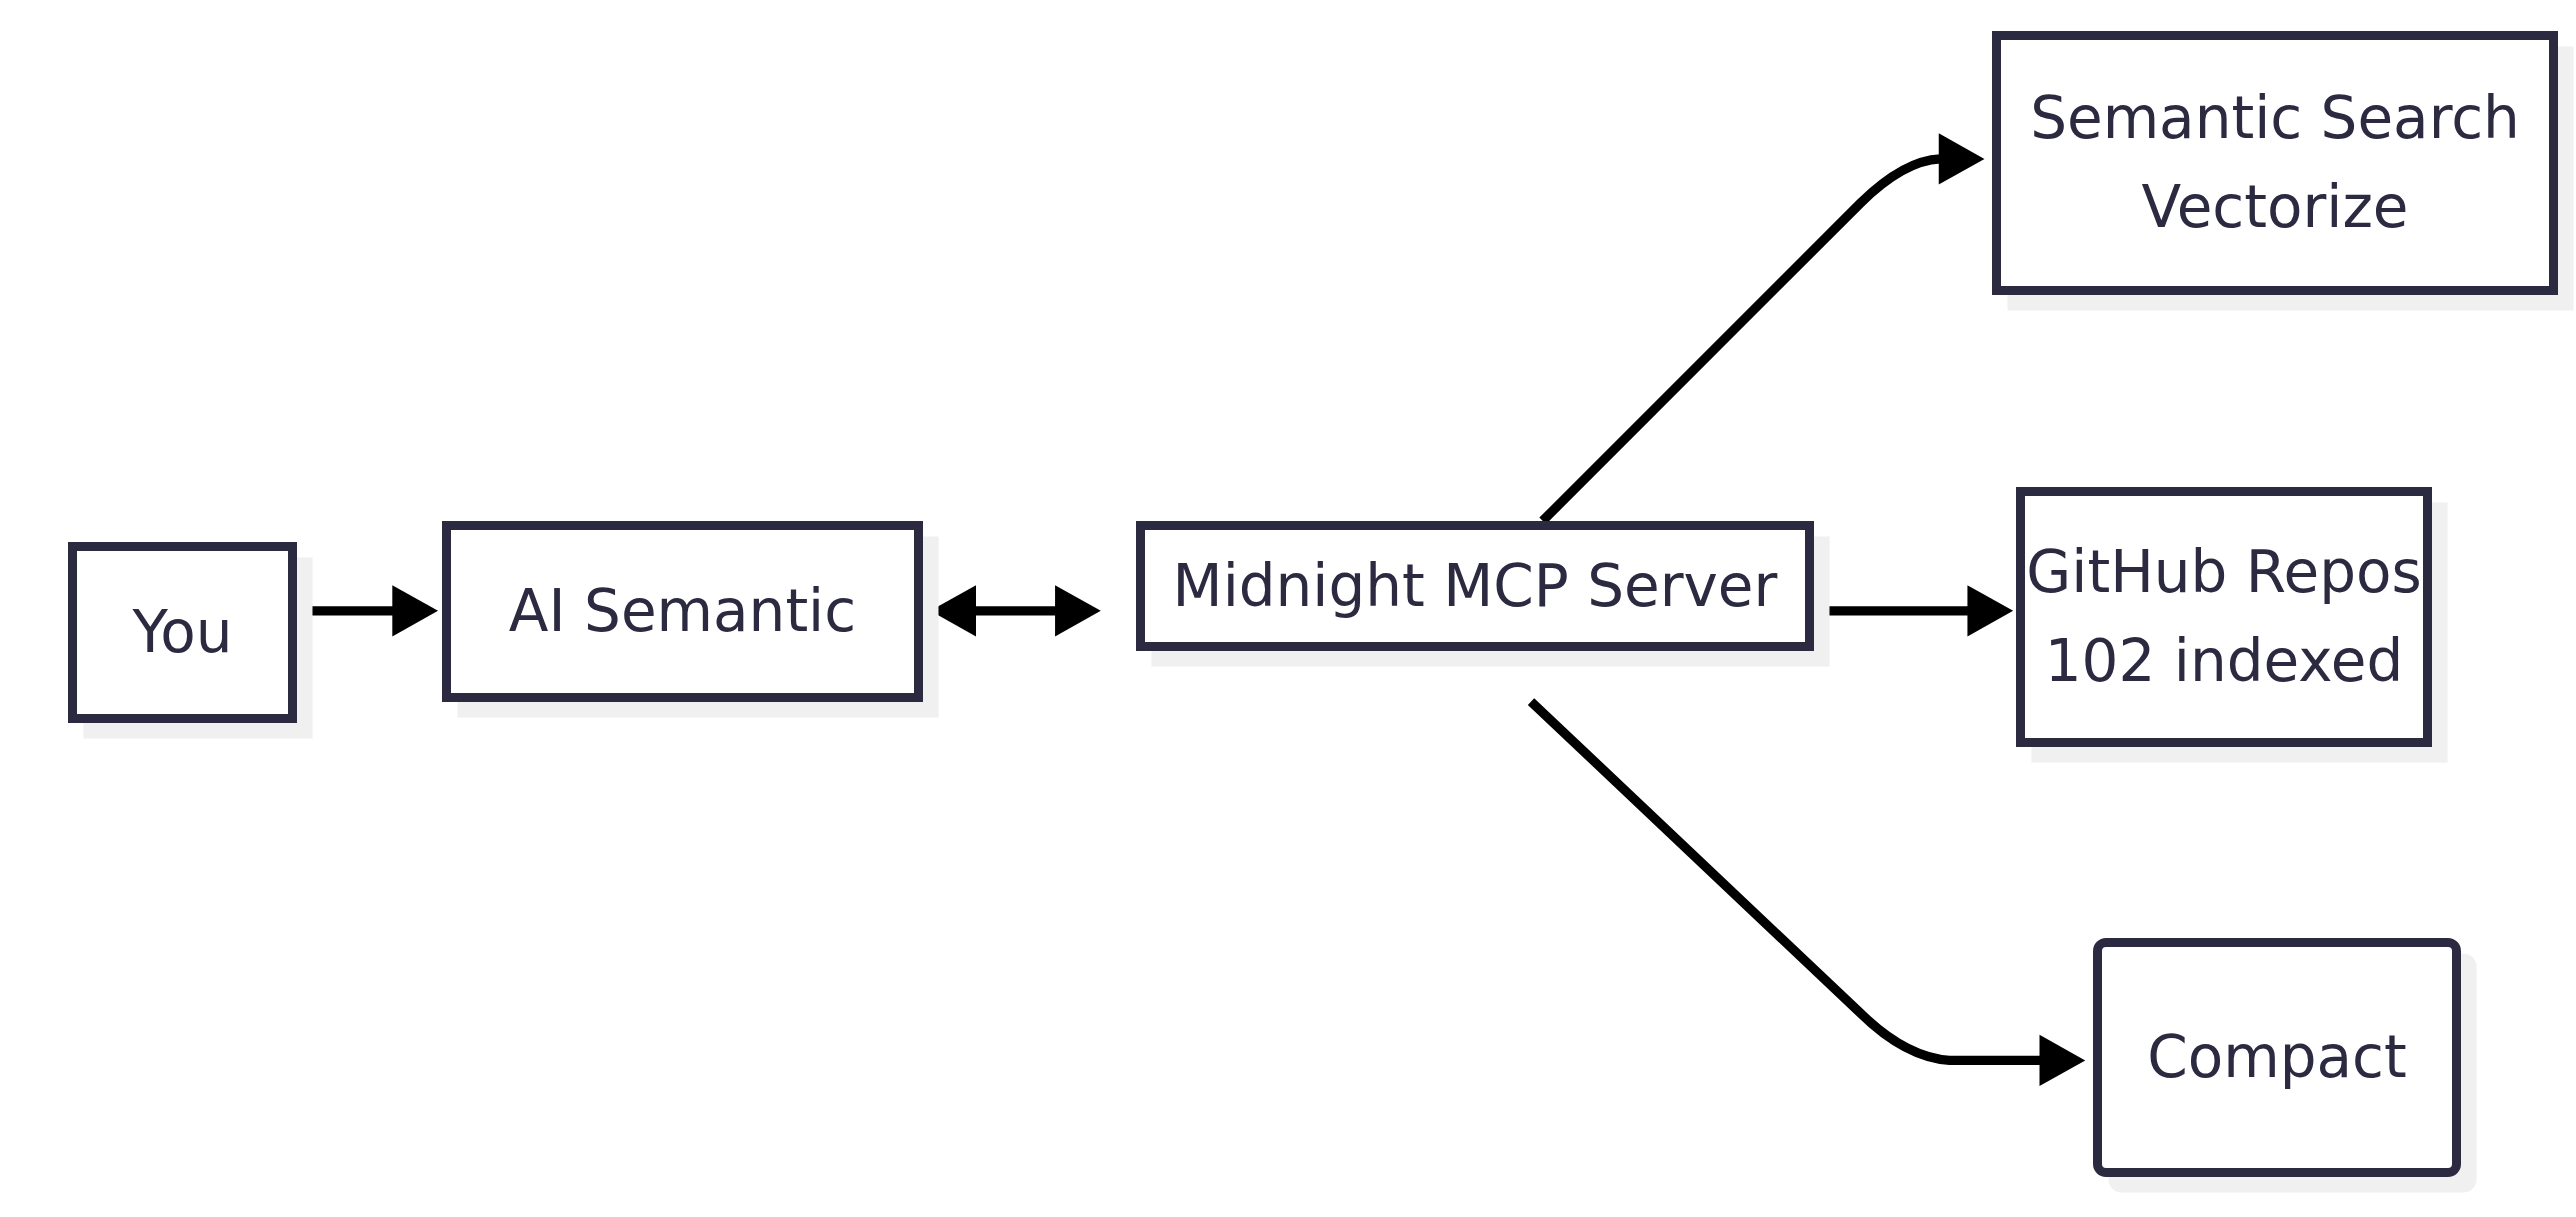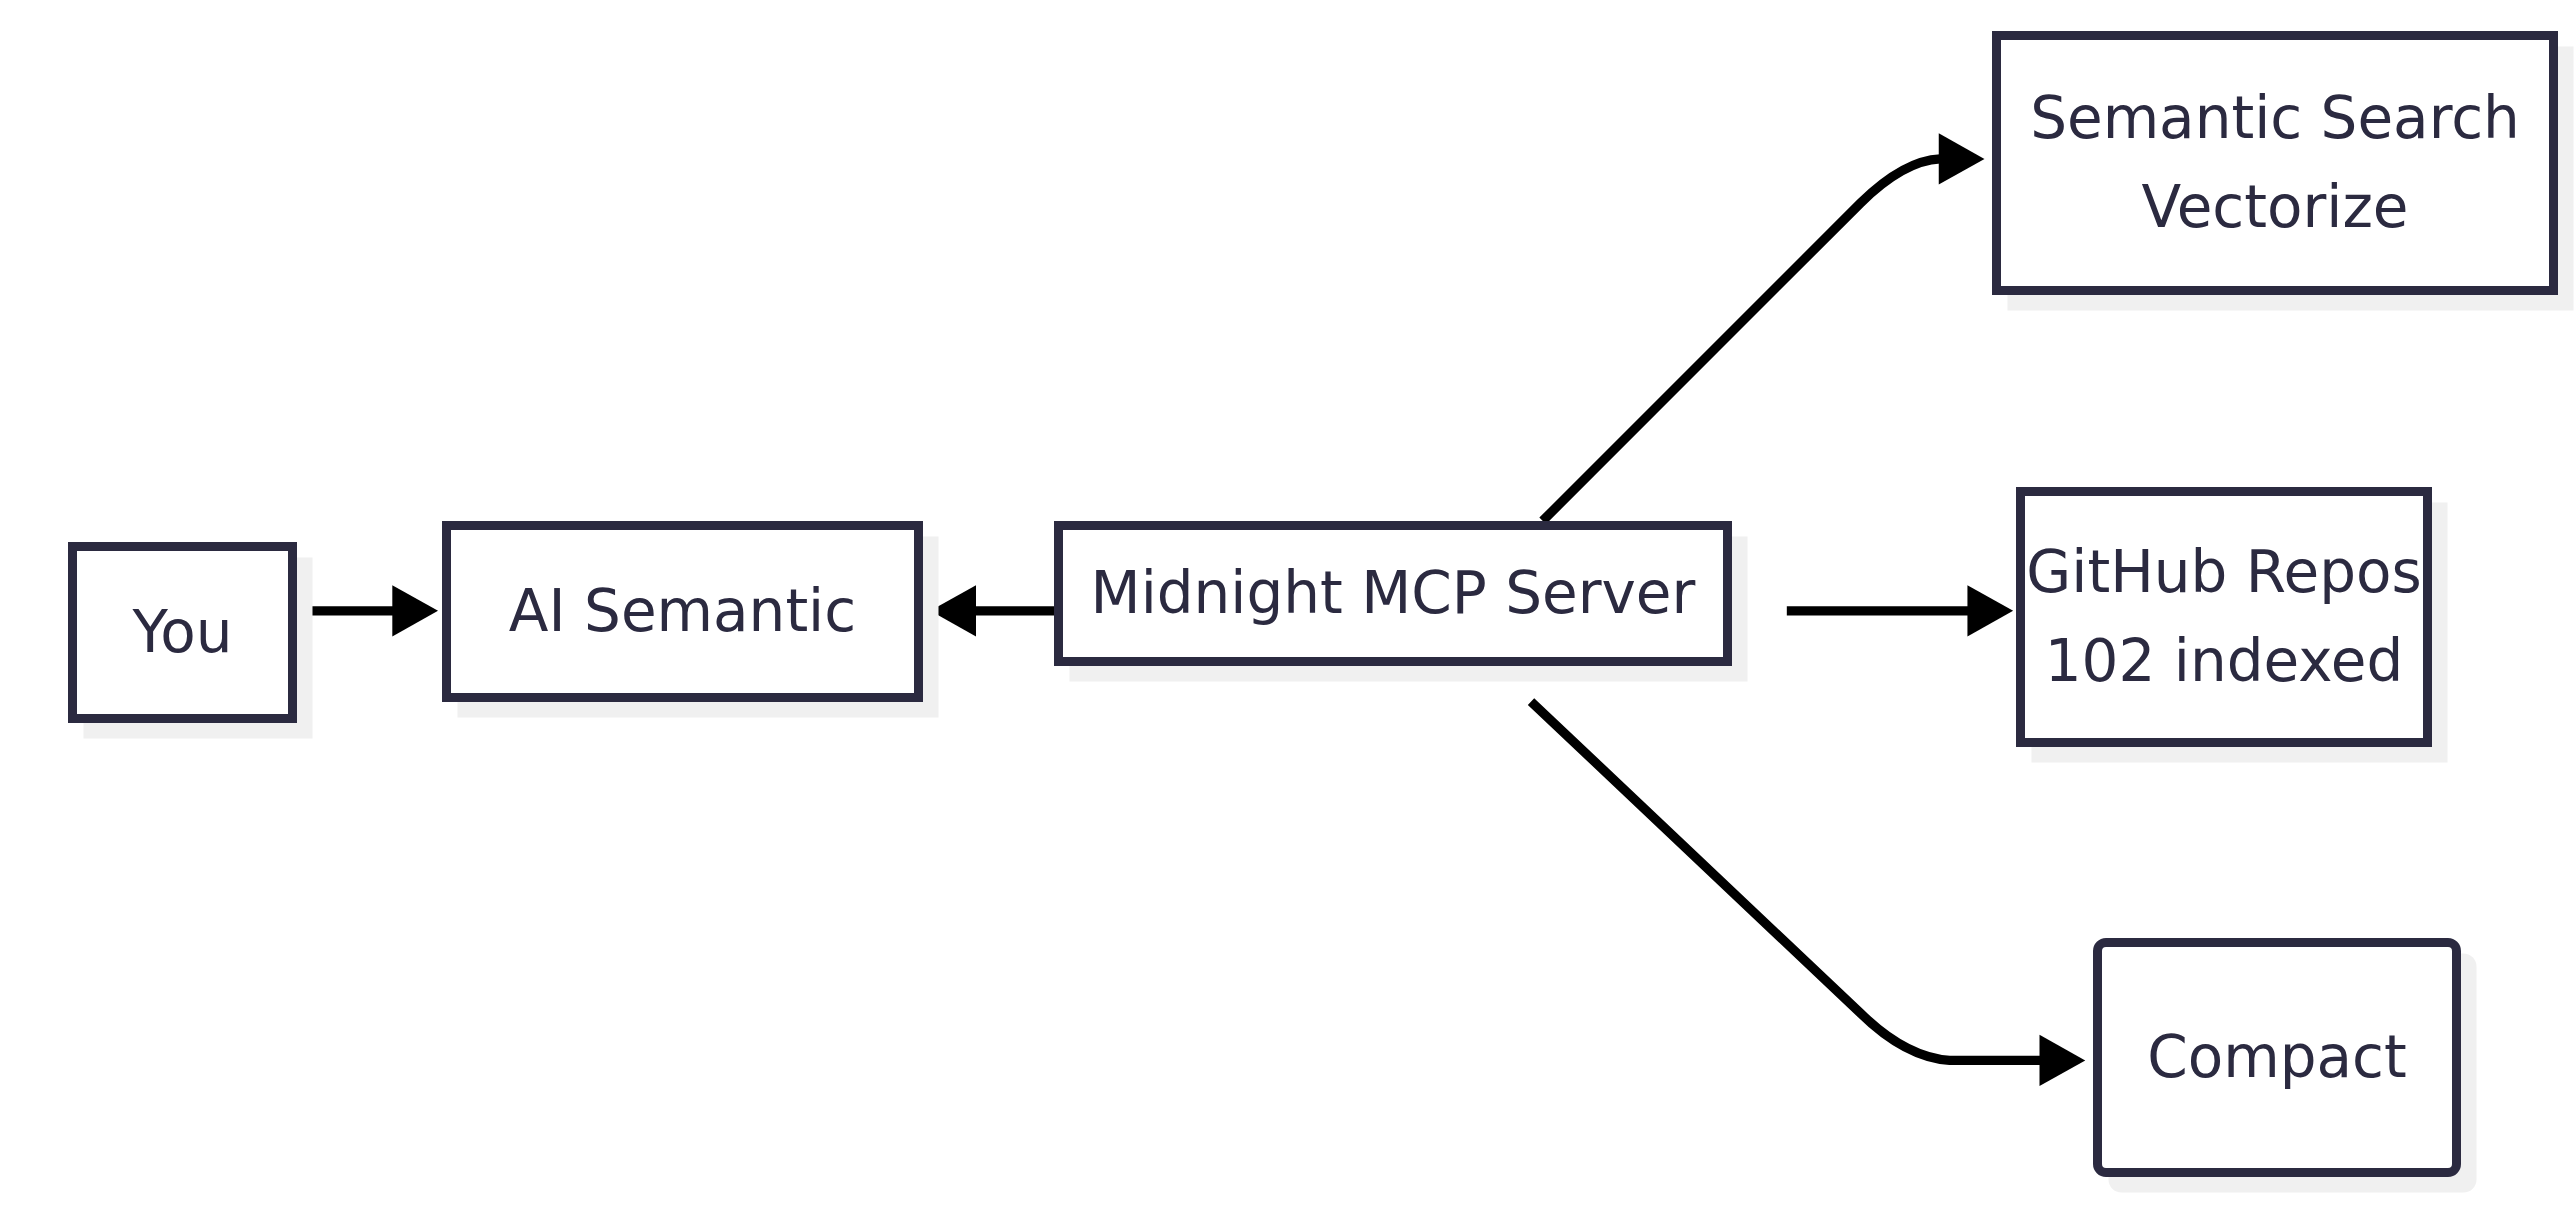--- a/index.html
+++ b/index.html
@@ -32,21 +32,21 @@
     display: flex;
     flex-direction: column;
     align-items: center;
     justify-content: center;
     text-align: center;
     line-height: 89px;
     white-space: nowrap;
   }
   .node-you      { left: 29px;   top: 542px;  width: 229px; height: 181px; margin-left: 39px; }
   .node-ai       { left: 442px;  top: 521px;  width: 481px; height: 181px; }
-  .node-mcp      { left: 1054px; top: 521px;  width: 678px; height: 145px; }
+  .node-mcp      { left: 1136px; top: 521px;  width: 678px; height: 130px; }
   .node-semantic { left: 1992px; top: 31px;   width: 566px; height: 264px; }
   .node-github   { left: 2016px; top: 487px;  width: 416px; height: 260px; }
   .node-compiler { left: 2093px; top: 938px; width: 368px; height: 239px; border-radius: 13px; }
   svg.arrows {
     position: absolute;
     left: 0; top: 0;
     width: 2576px; height: 1217px;
     pointer-events: none;
   }
   svg.arrows .shaft {

